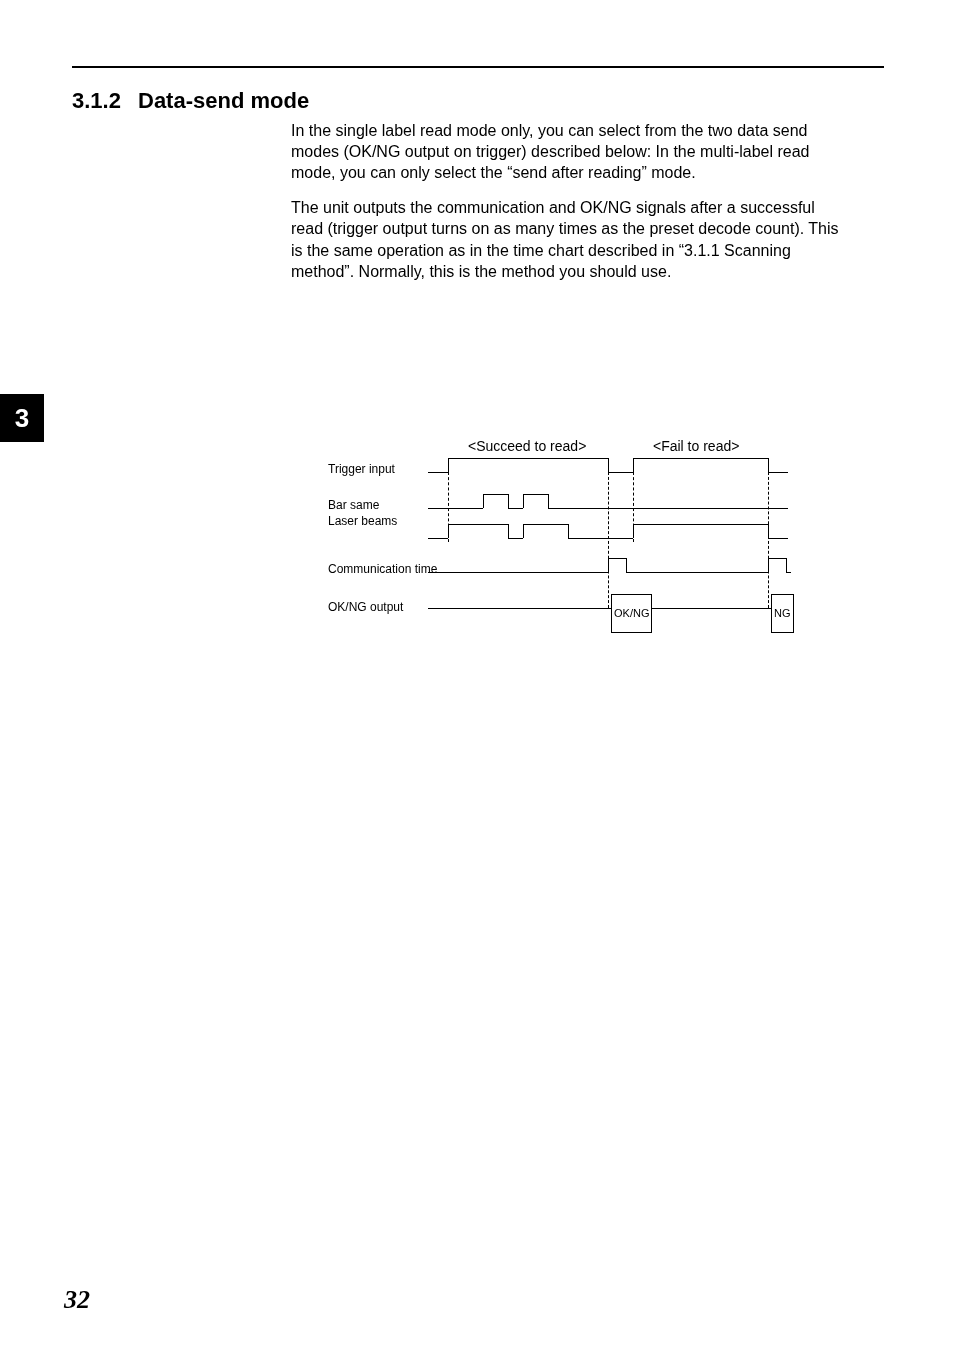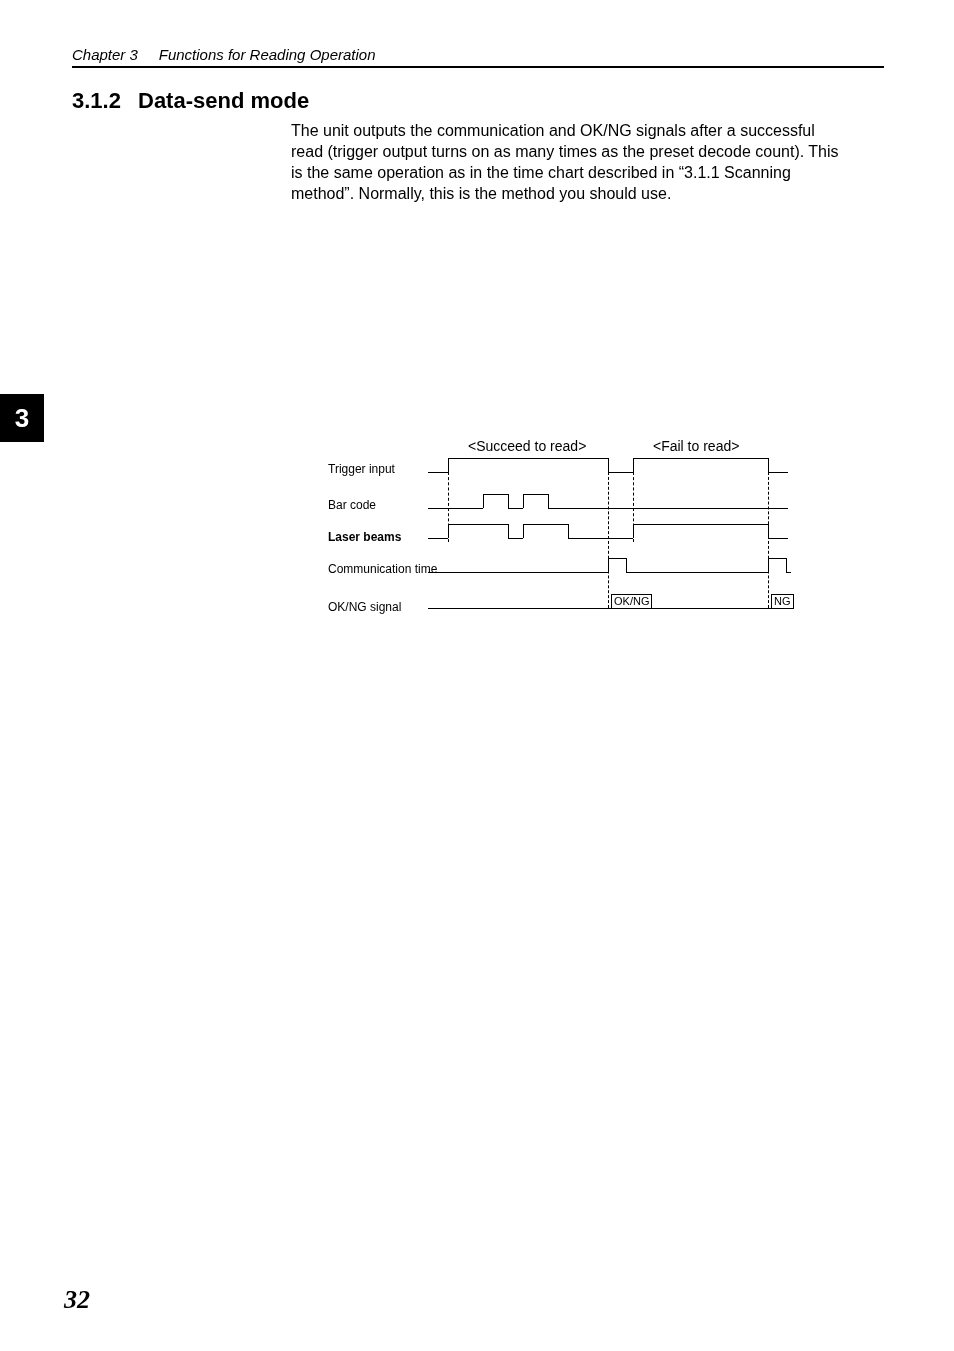--- a/index.html
+++ b/index.html
@@ -109,67 +109,63 @@
   }
   .dash {
     position: absolute;
     border-left: 1px dashed #000;
     width: 0;
   }
   .boxlabel {
     position: absolute;
     border: 1px solid #000;
     font-size: 11px;
-    padding: 0 2px;
+    padding: 12px 2px;
     background: #fff;
     line-height: 13px;
   }
   .pagenum {
     position: absolute;
     bottom: 36px;
     left: 64px;
     font-size: 26px;
     font-weight: bold;
     font-style: italic;
     font-family: "Times New Roman", Times, serif;
   }
 </style>
 </head>
 <body>
 
 <div class="page">
 
-  <div class="header-line">
-    <span>Chapter 3</span>
-    &nbsp;&nbsp;&nbsp;
-    <span>Functions for Reading Operation</span>
-  </div>
   <div class="header-rule"></div>
 
   <div class="section-number">3.1.2</div>
   <div class="section-title">Data-send mode</div>
 
   <div class="body">
+    <p>In the single label read mode only, you can select from the two data send modes (OK/NG output on trigger) described below: In the multi-label read mode, you can only select the “send after reading” mode.</p>
 
     <p>The unit outputs the communication and OK/NG signals after a successful read (trigger output turns on as many times as the preset decode count). This is the same operation as in the time chart described in “3.1.1 Scanning method”. Normally, this is the method you should use.</p>
 
   </div>
 
   <div class="tab">3</div>
 
   <div class="diagram">
 
     <div class="toplabel" style="left:135px;">&lt;Succeed to read&gt;</div>
     <div class="toplabel" style="left:320px;">&lt;Fail to read&gt;</div>
 
     <div class="label" style="top:24px;">Trigger input</div>
-    <div class="label" style="top:60px;">Bar code</div>
-    <div class="label" style="top:92px;font-weight:bold;">Laser beams</div>
+    <div class="label" style="top:60px;">Bar same</div>
+    <div class="label" style="top:76px;">Laser beams</div>
     <div class="label" style="top:124px;">Communication time</div>
-    <div class="label" style="top:162px;">OK/NG signal</div>
+    <div class="label" style="top:162px;">OK/NG output</div>
 
     <div class="dline" style="top:34px; left:95px;  width:20px;"></div>
     <div class="dlinev" style="top:20px; left:115px; height:14px;"></div>
     <div class="dline" style="top:20px; left:115px; width:160px;"></div>
     <div class="dlinev" style="top:20px; left:275px; height:14px;"></div>
     <div class="dline" style="top:34px; left:275px; width:25px;"></div>
     <div class="dlinev" style="top:20px; left:300px; height:14px;"></div>
     <div class="dline" style="top:20px; left:300px; width:135px;"></div>
     <div class="dlinev" style="top:20px; left:435px; height:14px;"></div>
     <div class="dline" style="top:34px; left:435px; width:20px;"></div>

